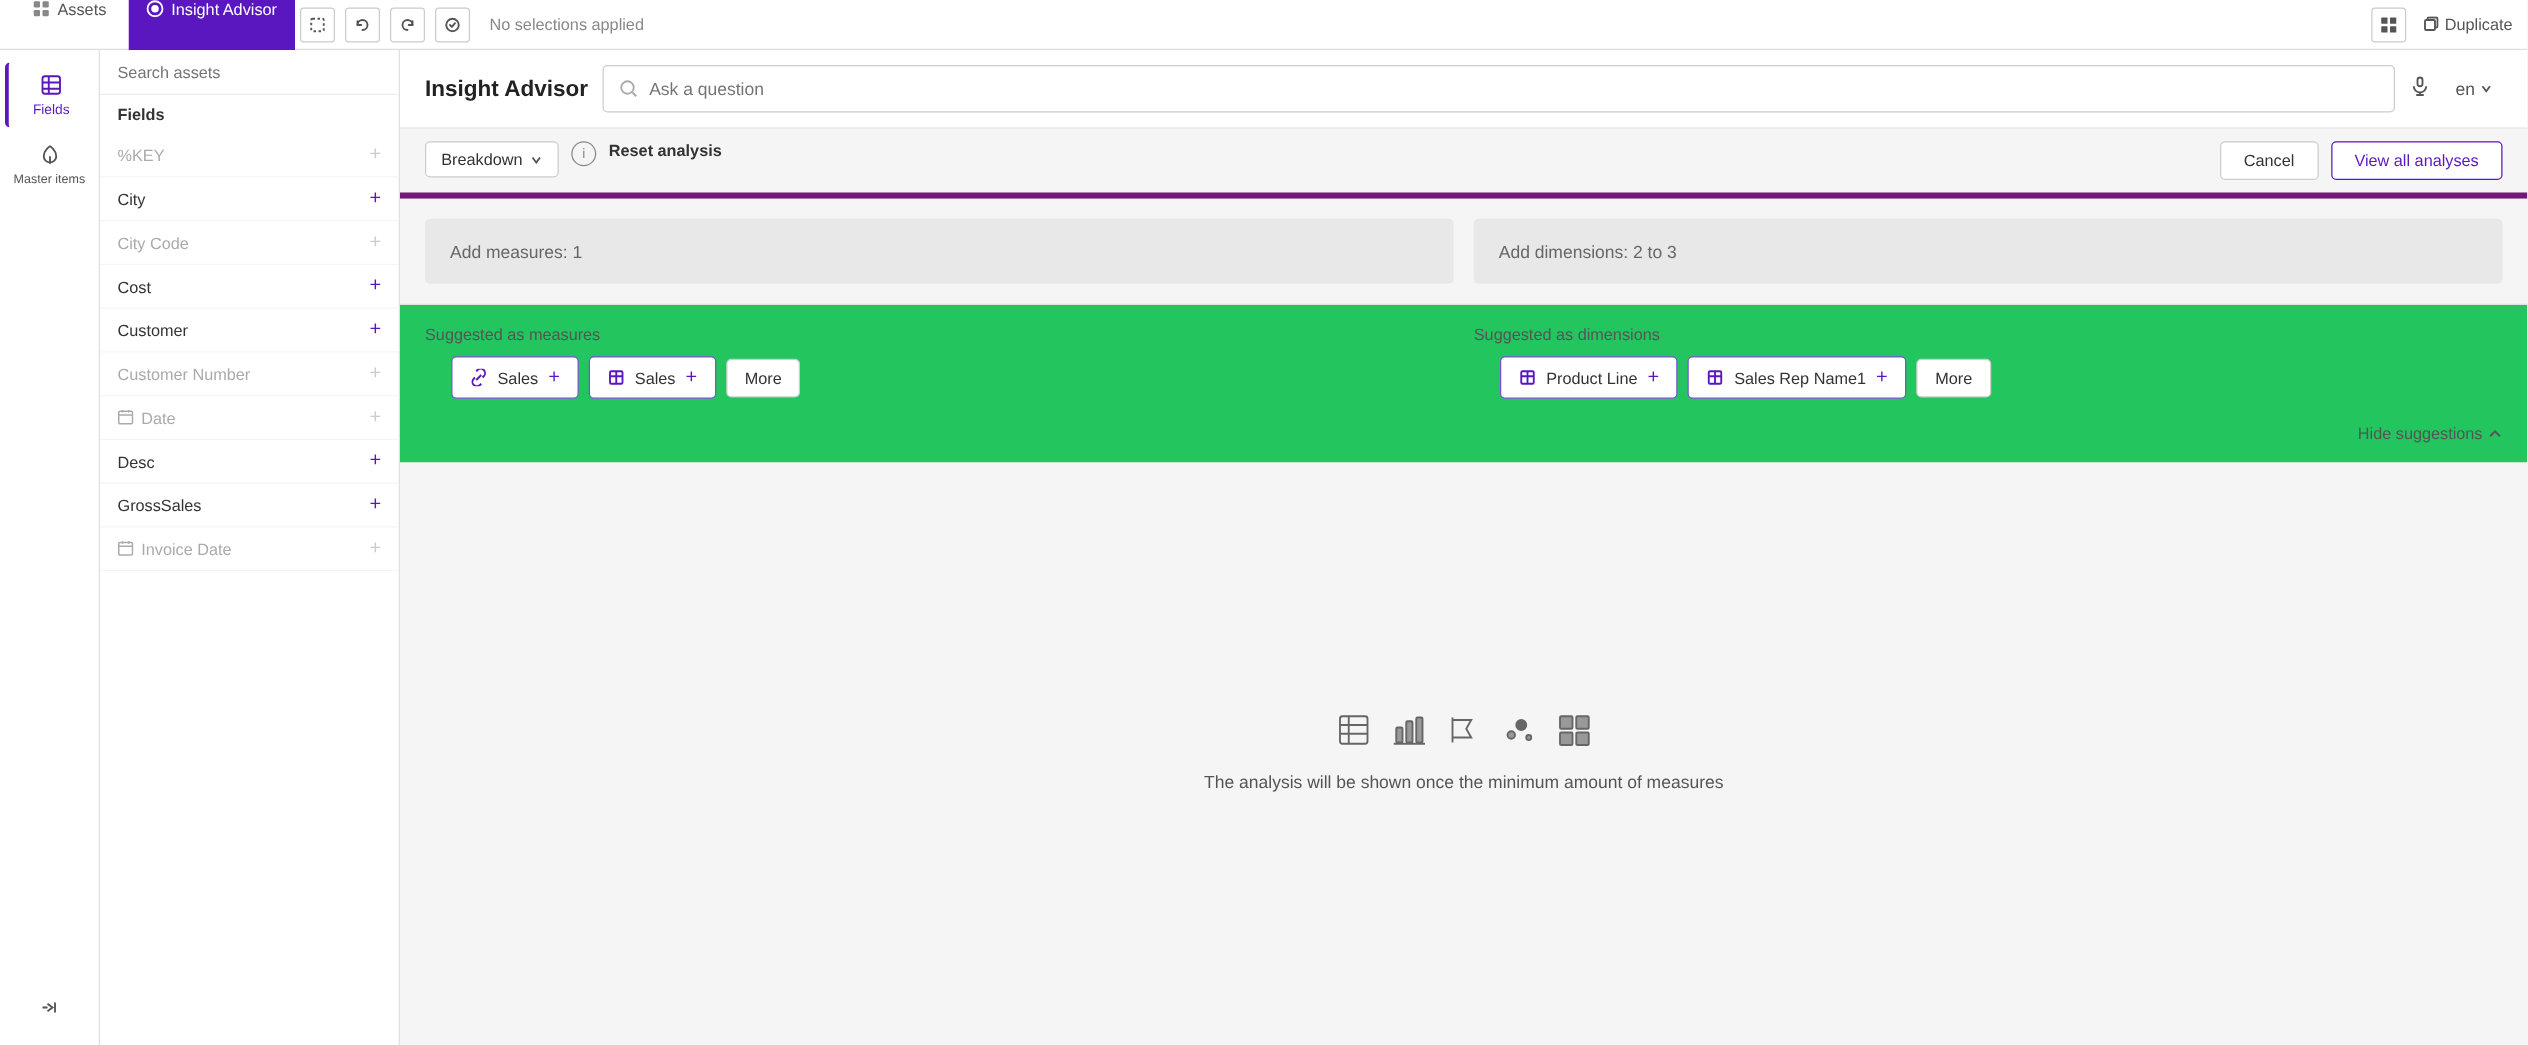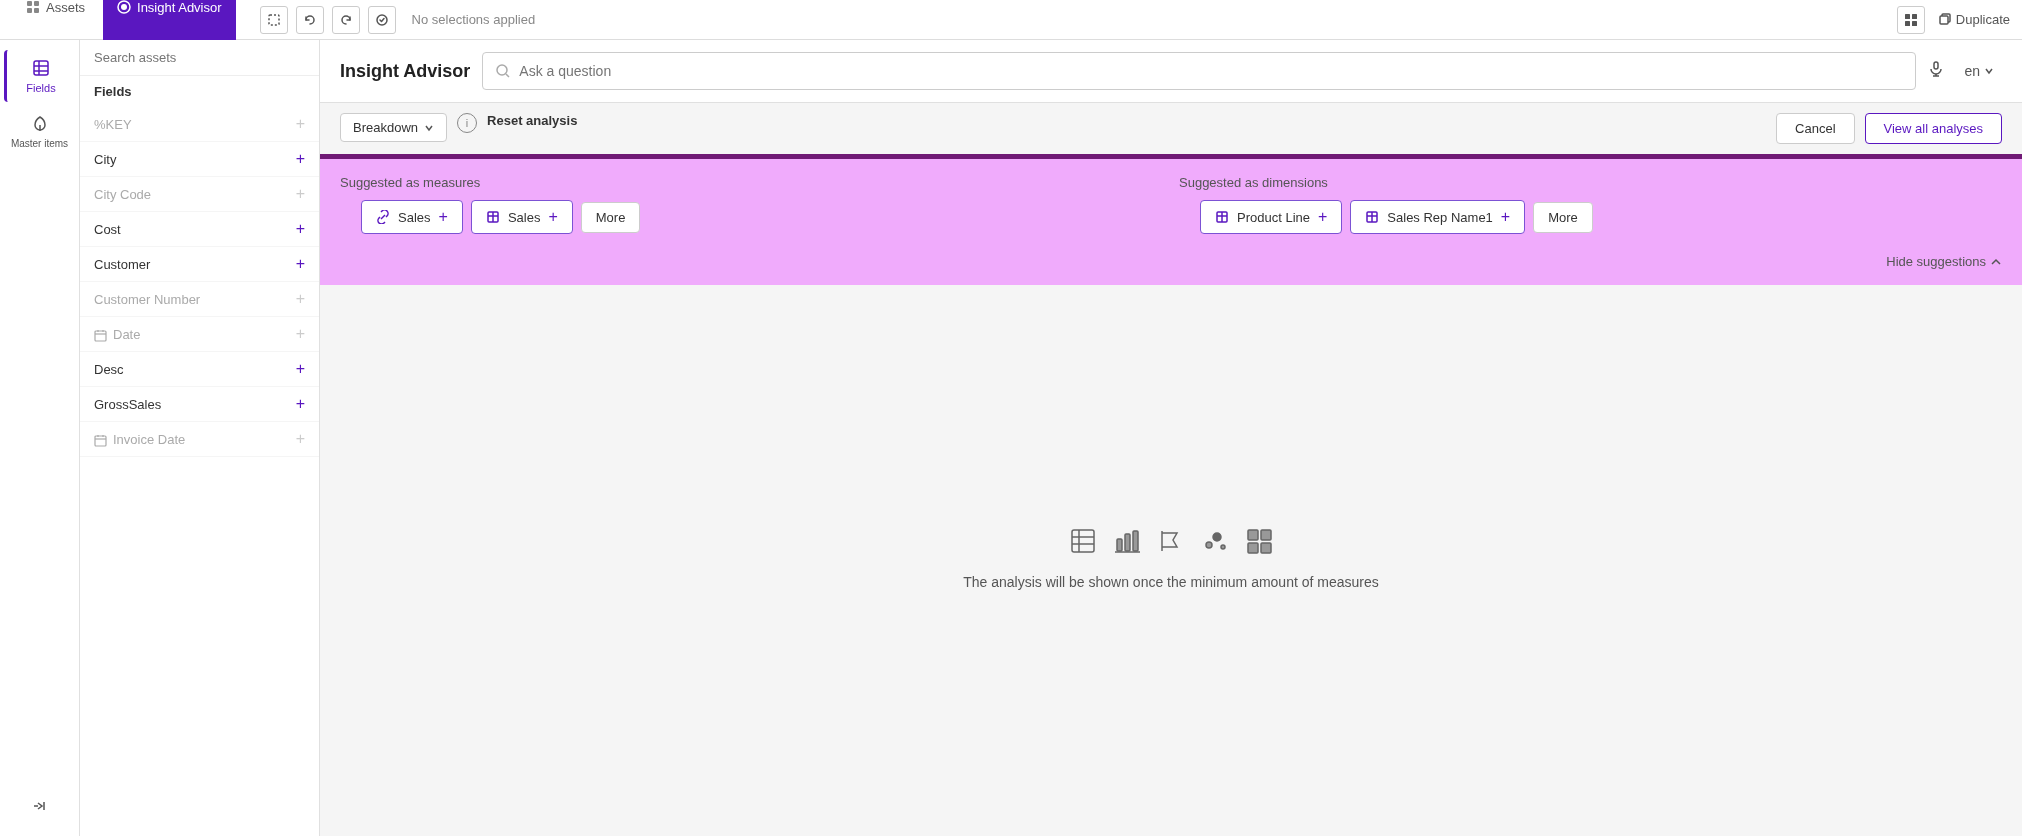--- a/index.html
+++ b/index.html
@@ -18,21 +18,21 @@
     .top-nav-item {
       display: flex; align-items: flex-start; gap: 6px;
       padding: 0 14px; height: 40px;
       font-size: 13px; color: #555; cursor: pointer;
       white-space: nowrap;
     }
     .top-nav-item.active {
       background: #5a17c0; color: #fff;
     }
     .top-nav-dividers {
-      display: flex; align-items: center; gap: 8px; margin-left: 20px;
+      display: flex; align-items: center; gap: 8px; margin-left: 0;
     }
     .nav-icon-btn {
       width: 28px; height: 28px; display: flex; align-items: center; justify-content: center;
       border: 1px solid #ccc; border-radius: 3px; cursor: pointer; color: #555; font-size: 13px;
       background: #fff;
     }
     .selections-label { color: #888; font-size: 13px; margin-left: 8px; }
     .top-nav-right { margin-left: auto; display: flex; align-items: center; gap: 12px; }
     .duplicate-btn {
       display: flex; align-items: center; gap: 5px; color: #555; cursor: pointer; font-size: 13px;
@@ -79,21 +79,21 @@
       position: relative;
     }
     .fields-list::-webkit-scrollbar { width: 6px; }
     .fields-list::-webkit-scrollbar-thumb { background: #ccc; border-radius: 3px; }
     .field-item {
       display: flex; align-items: center; justify-content: space-between;
       padding: 8px 14px; cursor: pointer; color: #333; font-size: 13px;
       border-bottom: 1px solid #f5f5f5;
     }
     .field-item.dim { color: #aaa; }
-    .field-item .field-left { display: flex; align-items: flex-end; gap: 6px; }
+    .field-item .field-left { display: flex; align-items: flex-start; gap: 6px; }
     .field-item .plus-btn { color: #5a17c0; font-size: 16px; font-weight: 300; cursor: pointer; }
     .field-item .plus-btn.dim { color: #ccc; }
 
     
     .content-area {
       flex: 1; display: flex; flex-direction: column; overflow: hidden;
     }
 
     
     .insight-header {
@@ -147,21 +147,21 @@
       border-bottom: 1px solid #e0e0e0;
     }
     .panel-box {
       flex: 1; background: #e8e8e8; border-radius: 4px; padding: 18px 20px;
       color: #666; font-size: 14px;
     }
     .panel-box:first-child { margin-right: 16px; }
 
     
     .suggestions-area {
-      padding: 16px 20px; background: #f0abfc;
+      padding: 16px 20px; background: #22c55e;
     }
     .suggestions-row {
       display: flex; align-items: center; gap: 0; margin-top: 10px; margin-left: 21px;
     }
     .suggestions-label { font-size: 13px; color: #555; margin-bottom: 8px; }
     .suggestion-chip {
       display: flex; align-items: center; gap: 8px;
       border: 1px solid #7c52d4; border-radius: 4px; padding: 7px 14px;
       background: #fff; font-size: 13px; color: #333; cursor: pointer; margin-right: 8px;
       white-space: nowrap;
@@ -423,20 +423,28 @@
           <polyline points="2,3 5,7 8,3"></polyline>
         </svg>
       </div>
       <div class="info-icon">i</div>
       <span class="reset-btn">Reset analysis</span>
       <div class="toolbar-spacer"></div>
       <button class="cancel-btn">Cancel</button>
       <button class="view-all-btn">View all analyses</button>
     </div>
 
+    <div class="analysis-panels">
+      <div class="panel-box">
+        <span>Add measures: 1</span>
+      </div>
+      <div class="panel-box">
+        <span>Add dimensions: 2 to 3</span>
+      </div>
+    </div>
 
     <div class="suggestions-area">
       <div class="suggestions-two-col">
 
         <div class="suggestions-col">
           <div class="suggestions-label">Suggested as measures</div>
           <div class="suggestions-row">
             <div class="suggestion-chip">
               <svg width="14" height="14" viewBox="0 0 14 14" fill="none" stroke="#5a17c0" stroke-width="1.5">
                 <path d="M5 9 L9 5"></path>

